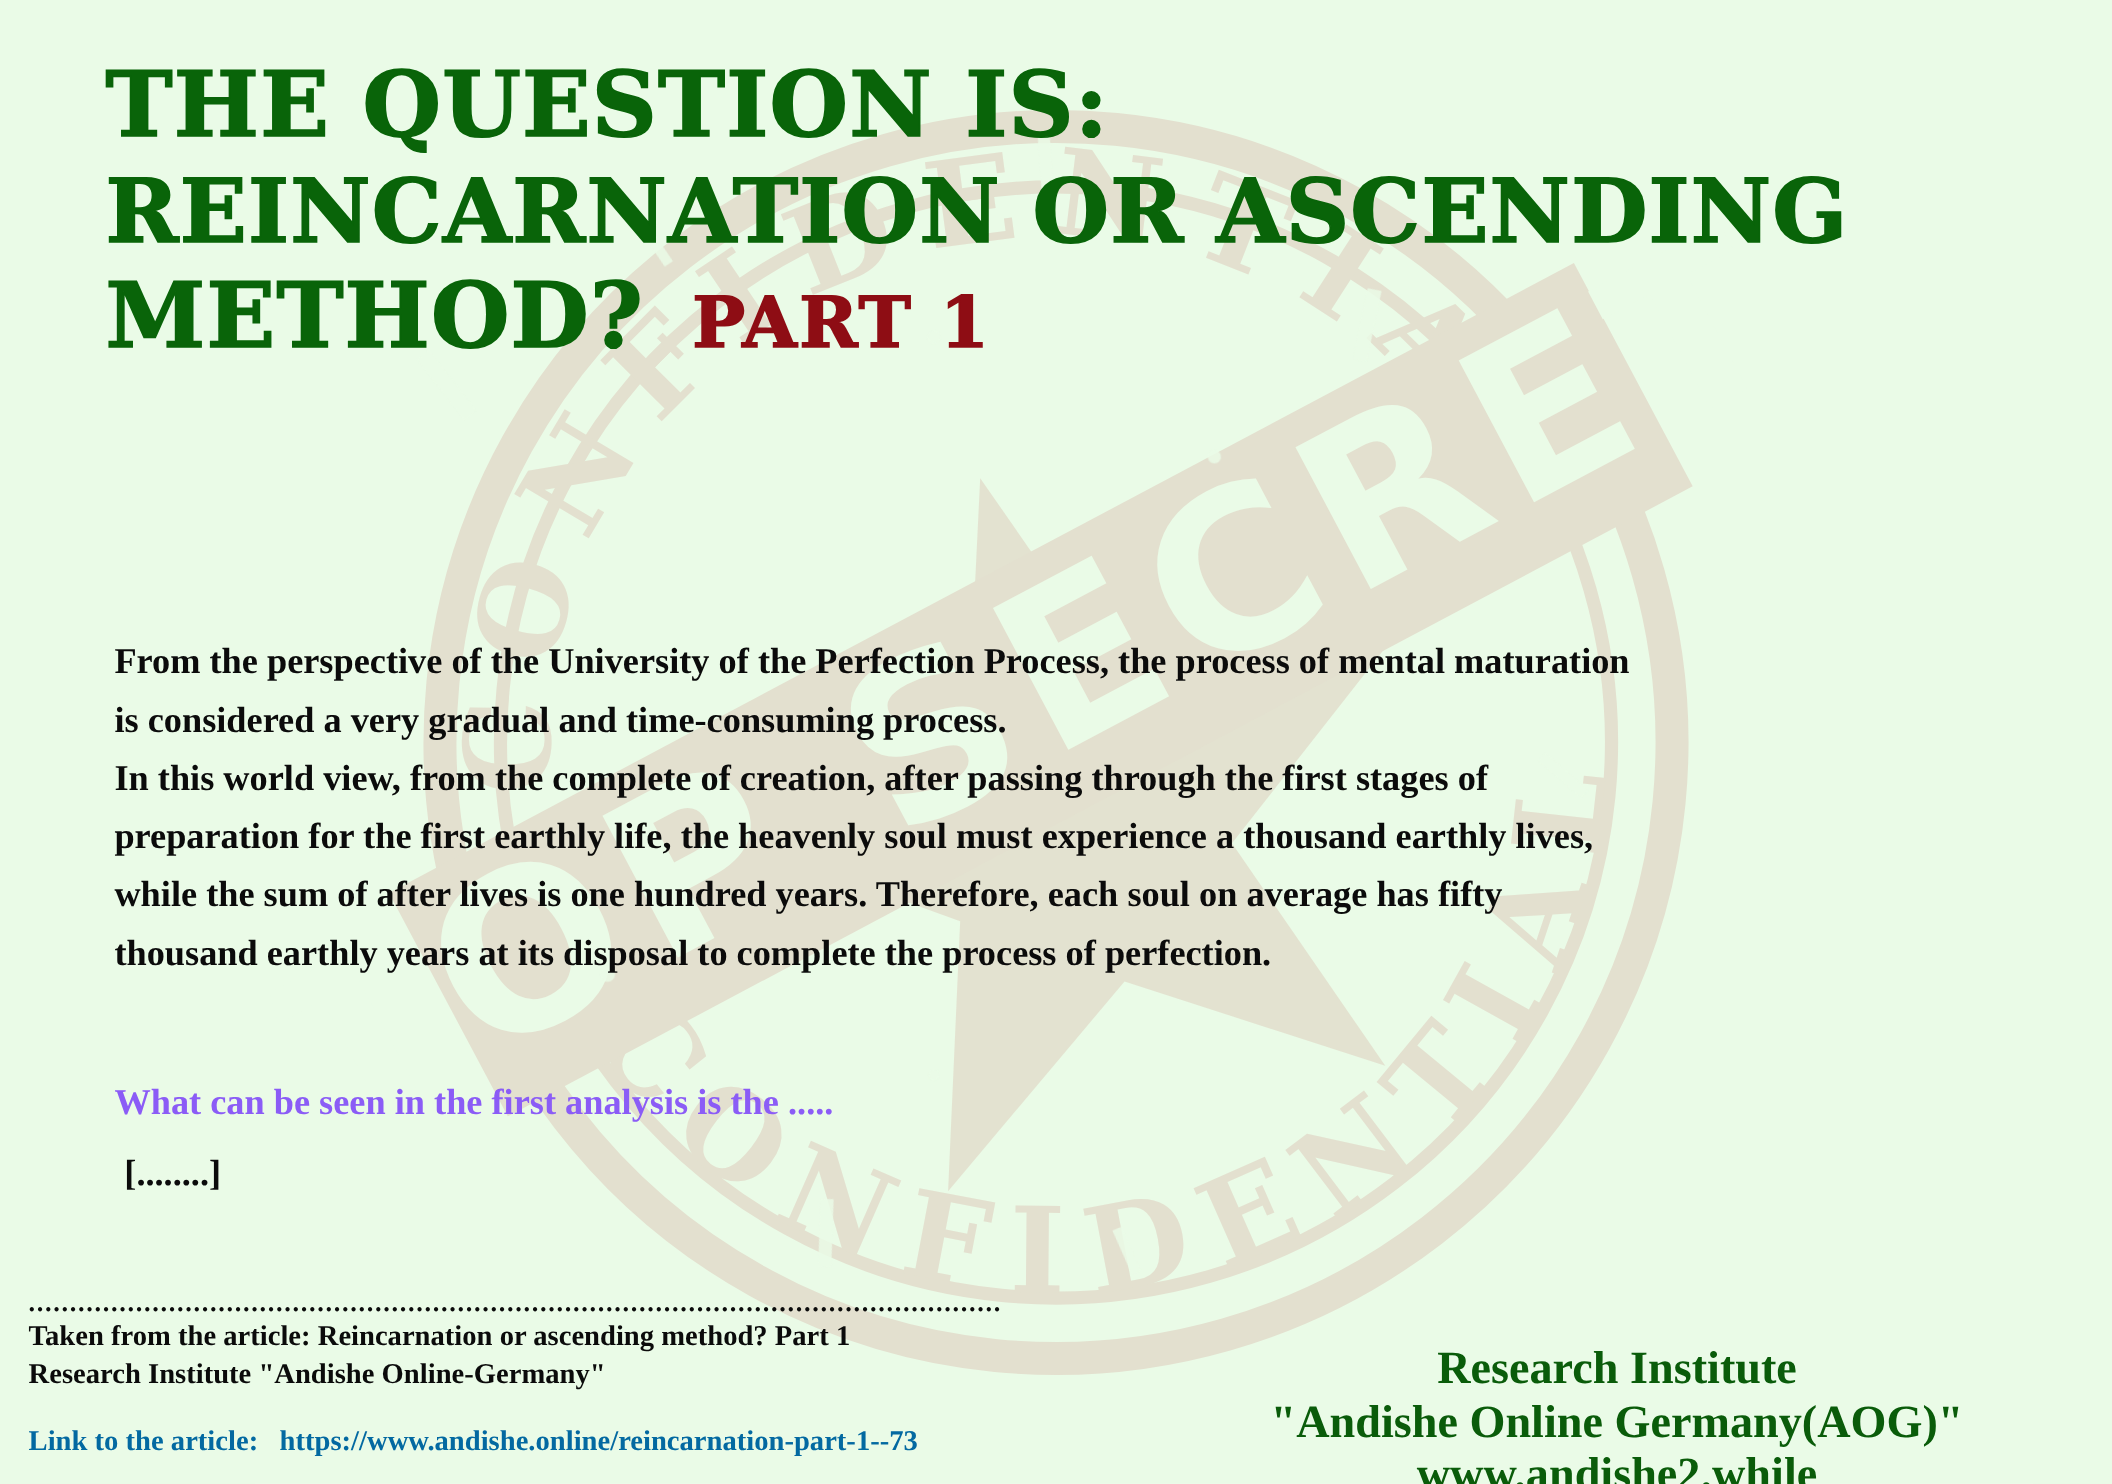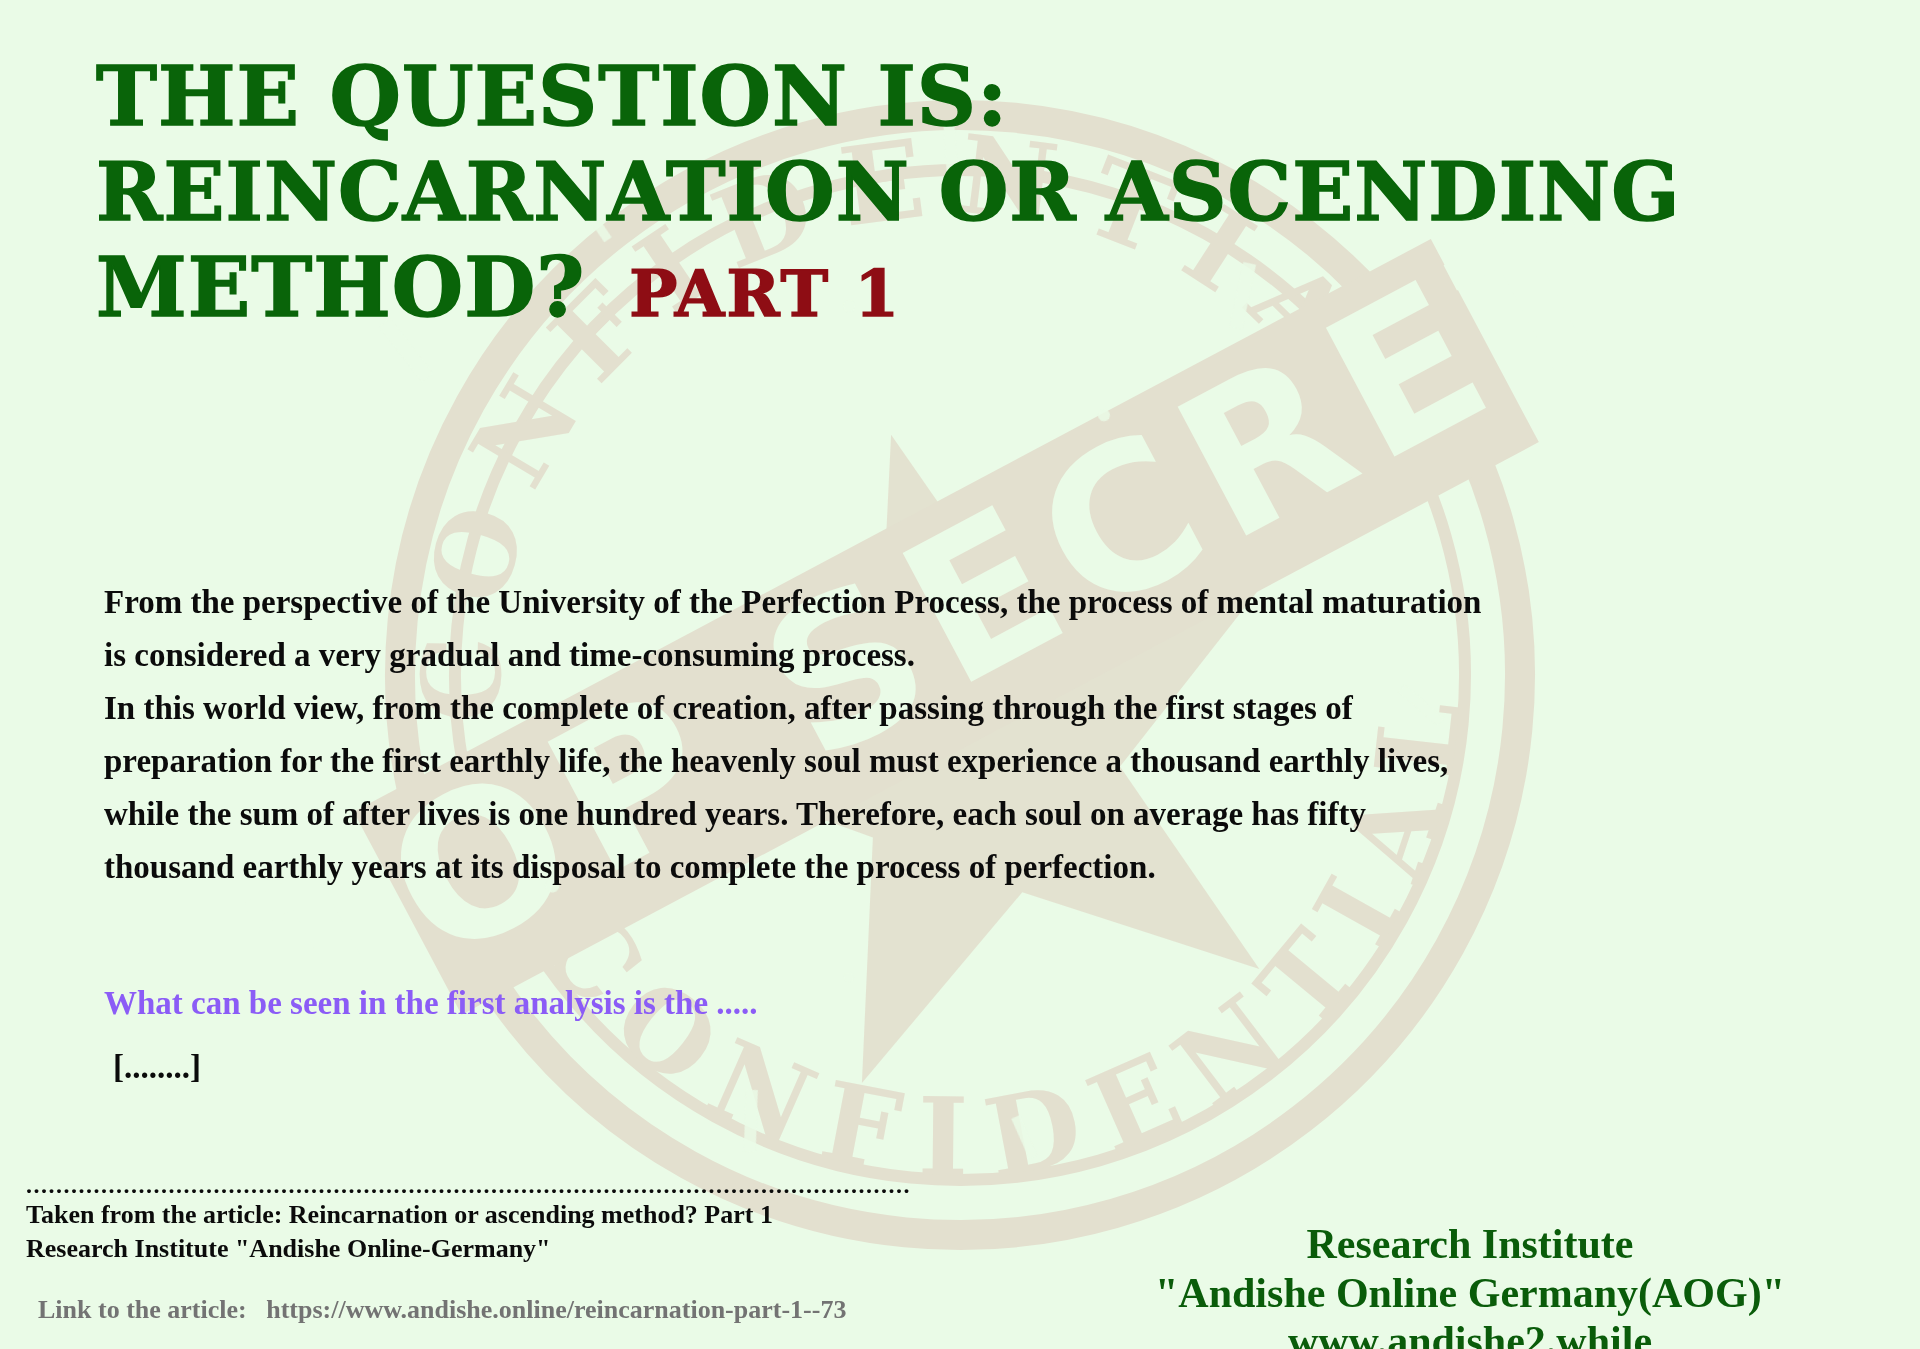--- a/index.html
+++ b/index.html
@@ -125,26 +125,26 @@
   .footer-line {
     font-family: "Liberation Serif", "DejaVu Serif", serif;
     font-weight: bold;
     font-size: 26px;
     line-height: 34px;
     color: #0b0b0b;
     white-space: nowrap;
   }
   .footer-link {
     position: absolute;
-    left: 38px;
+    left: 26px;
     top: 1295px;
     font-family: "Liberation Serif", "DejaVu Serif", serif;
     font-weight: bold;
     font-size: 26px;
-    color: #737373;
+    color: #0369a1;
     white-space: nowrap;
     text-align: right;
   }
 
   
   .footer-right {
     position: absolute;
     right: 60px;
     top: 1220px;
     text-align: center;

